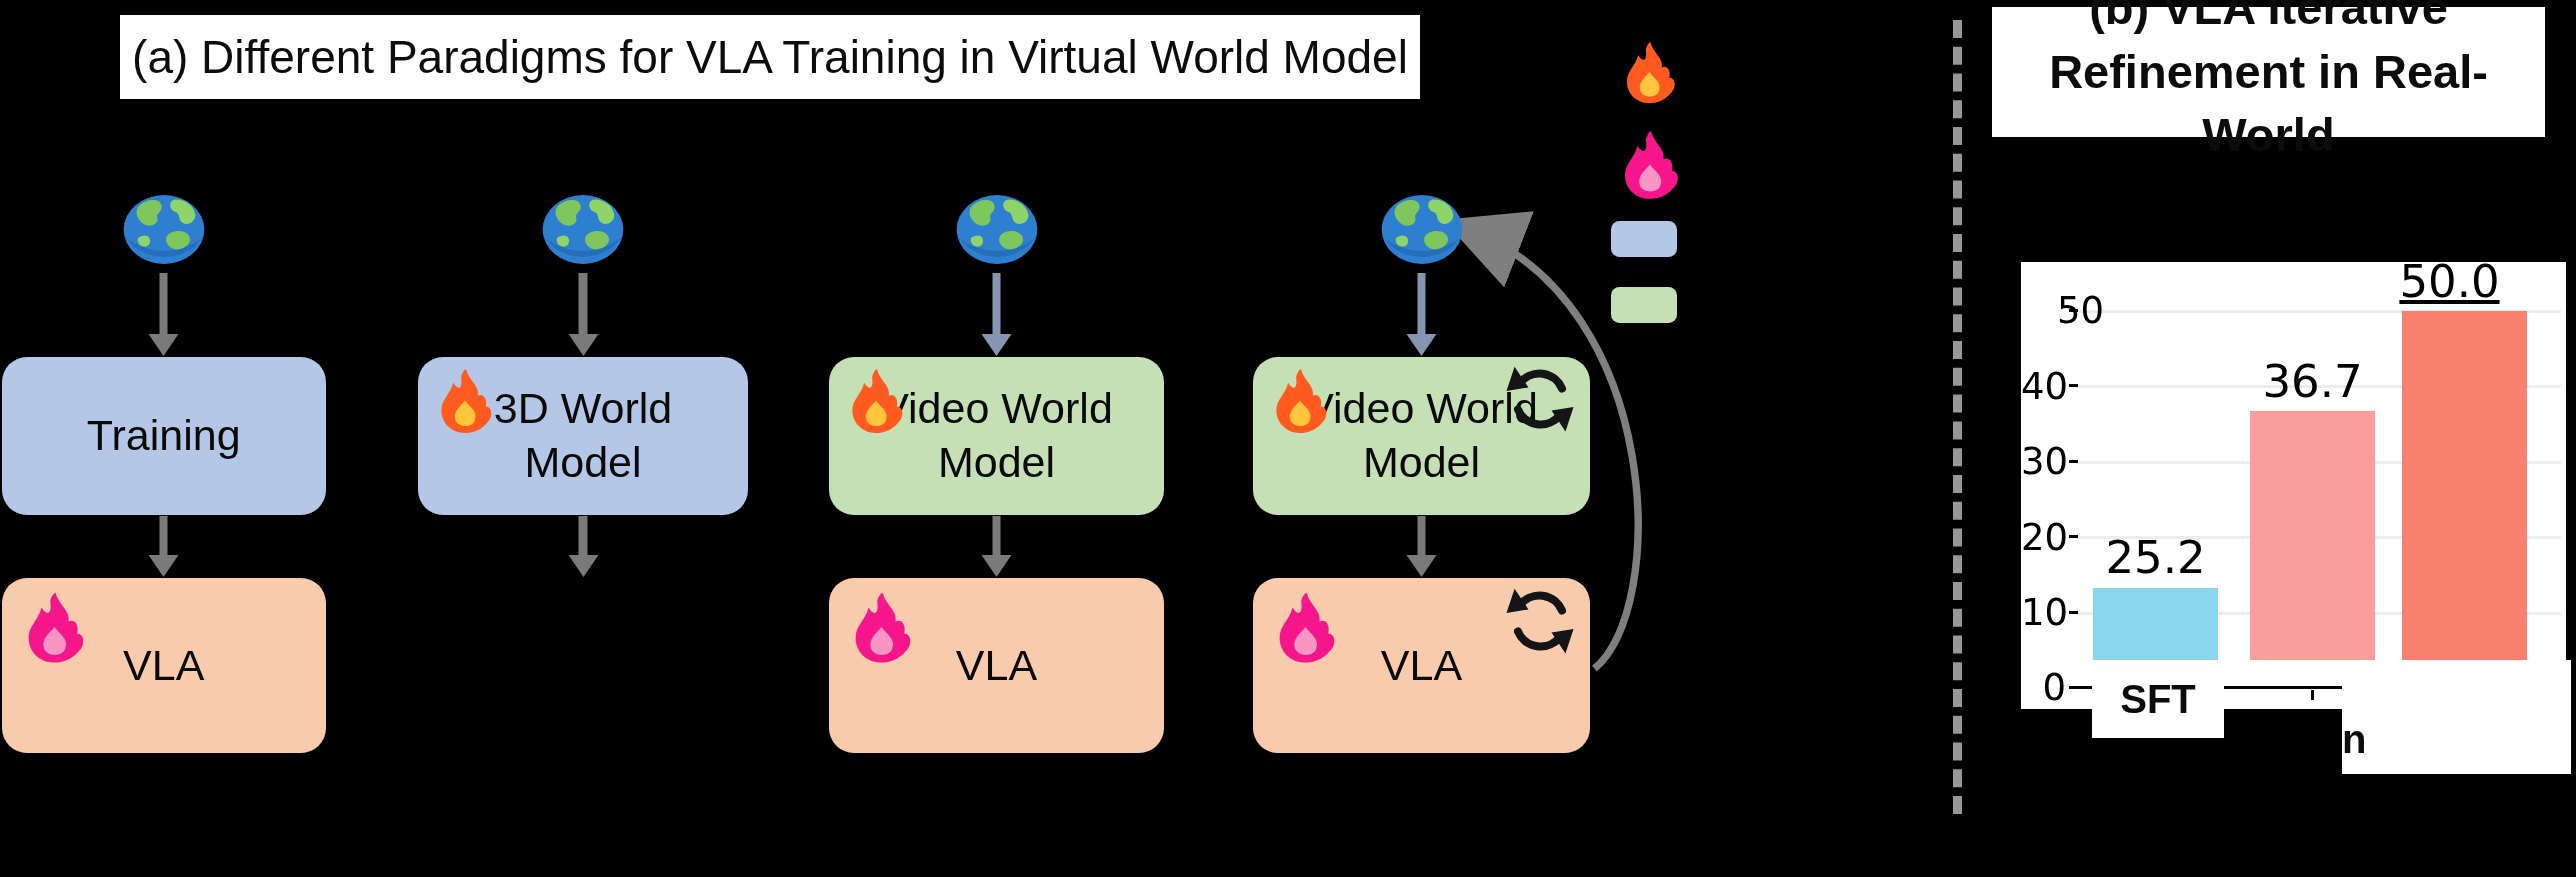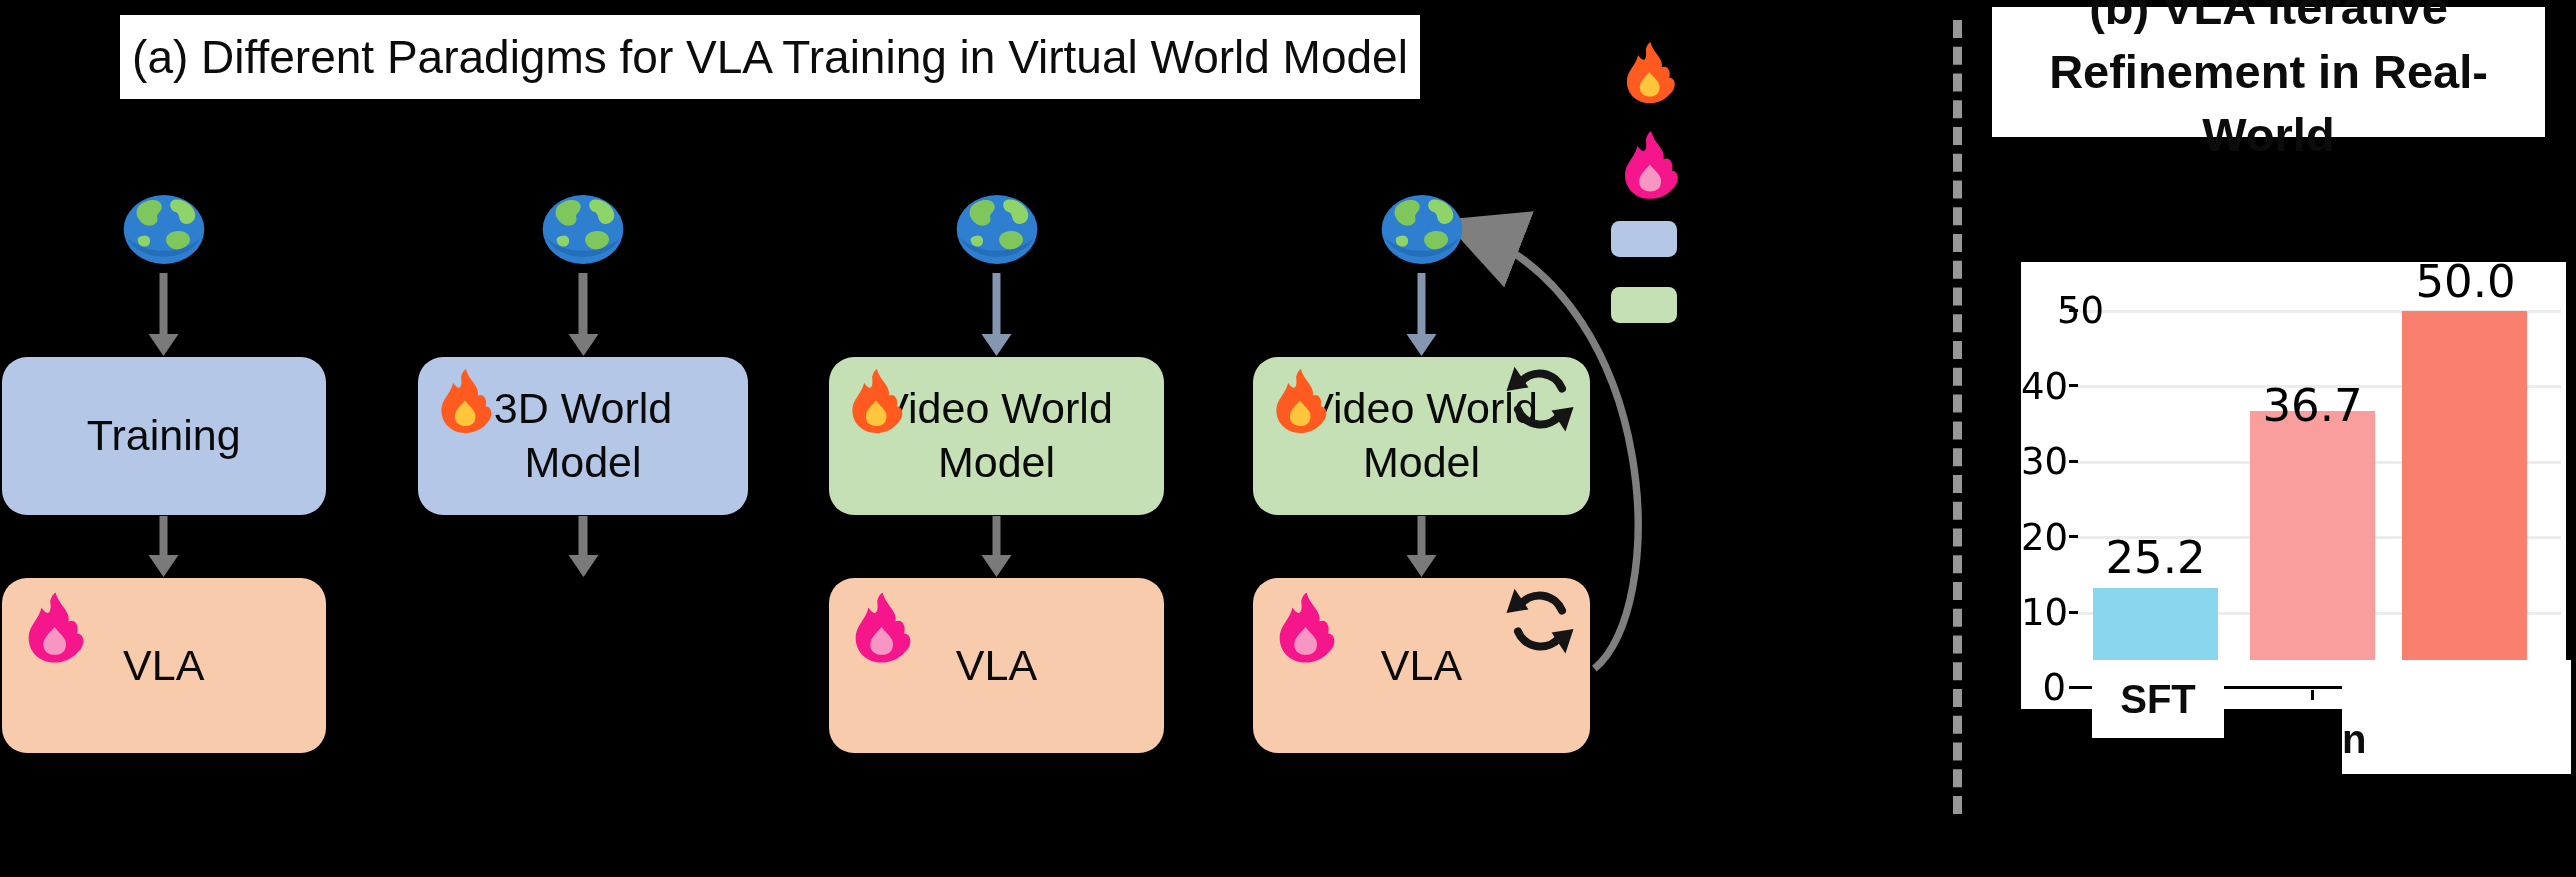--- a/index.html
+++ b/index.html
@@ -226,24 +226,24 @@
       <div class="gridline" style="top: 123px;"></div>
       <div class="ytick-label" style="top: 103px;">40</div>
       <div class="ytick-mark" style="top: 122px;"></div>
       <div class="gridline" style="top: 48px;"></div>
       <div class="ytick-label" style="top: 27px; padding-left: 36px;">50</div>
       <div class="ytick-mark" style="top: 47px;"></div>
       <div class="bar" style="left: 72px; width: 125px; top: 326px; height: 100px; background: rgb(138, 214, 239);"></div>
       <div class="bar-label" style="left: 52px; top: 269px;">25.2</div>
       <div class="xtick-mark" style="left: 133px;"></div>
       <div class="bar" style="left: 229px; width: 125px; top: 149px; height: 277px; background: rgb(250, 157, 157);"></div>
-      <div class="bar-label" style="left: 209px; top: 93px; margin-top: 24px;">36.7</div>
+      <div class="bar-label" style="left: 209px; top: 93px;">36.7</div>
       <div class="xtick-mark" style="left: 290px;"></div>
       <div class="bar" style="left: 381px; width: 125px; top: 49px; height: 377px; background: rgb(249, 127, 110);"></div>
-      <div class="bar-label" style="left: 362px; top: -7.4px;">50.0</div>
+      <div class="bar-label" style="left: 346px; top: -7.4px; text-decoration: underline;">50.0</div>
       <div class="xtick-mark" style="left: 442px;"></div>
       <div class="axis-x"></div>
     </div>
 
   <div class="abs white-box cat-box cat-sft">SFT</div>
   <div class="abs white-box cat-strip"></div>
   <div class="abs white-box cat-box cat-iter">
     <span class="stray-frag">n</span>
   </div>
 

